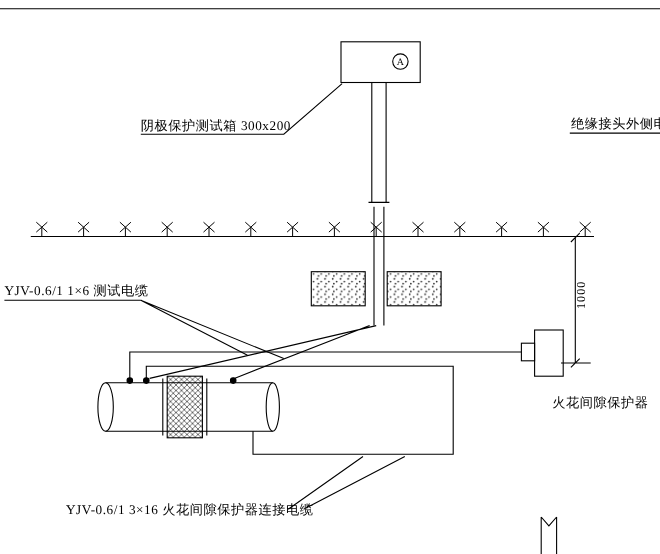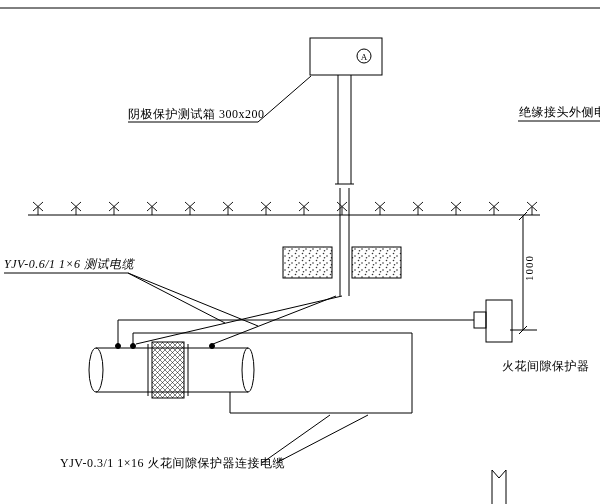--- a/index.html
+++ b/index.html
@@ -120,22 +120,22 @@
       <g>
         <path d="M492,470 V504 M506,470 V504 M492,470 L499,478 L506,470"></path>
       </g>
     </g>
   </svg>
 
   <div class="lbl" style="left:128px; top:108px;">阴极保护测试箱 300x200</div>
 
   <div class="lbl" style="left:519px; top:106px;">绝缘接头外侧电缆</div>
 
-  <div class="lbl" style="left:4px; top:258px;font-style:italic;">YJV-0.6/1 1×6  测试电缆</div>
+  <div class="lbl" style="left:4px; top:258px;">YJV-0.6/1 1×6  测试电缆</div>
 
-  <div class="lbl" style="left:60px; top:457px;">YJV-0.3/1 1×16  火花间隙保护器连接电缆</div>
+  <div class="lbl" style="left:60px; top:457px;">YJV-0.6/1 3×16  火花间隙保护器连接电缆</div>
 
   <div class="lbl" style="left:502px; top:360px;">火花间隙保护器</div>
 
   <div class="dim-text">1000</div>
 
 
 </div>
 
 </body></html>

